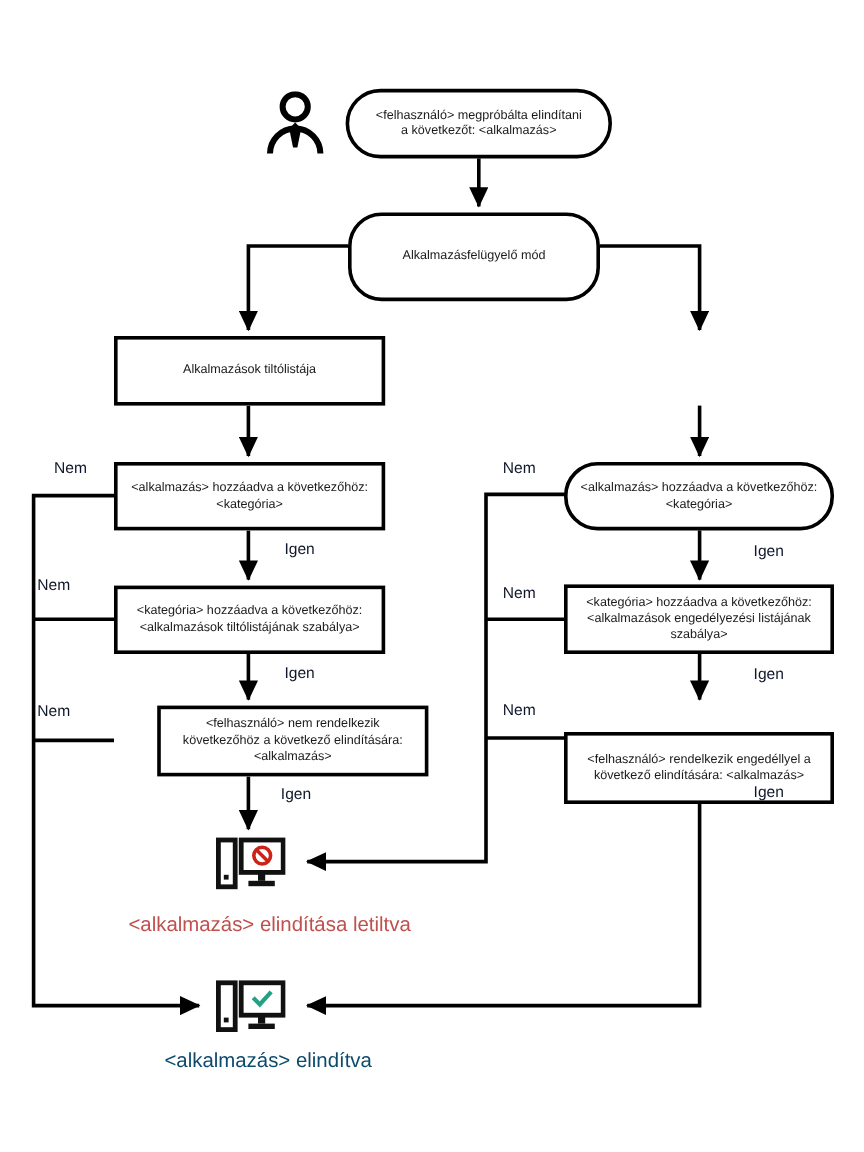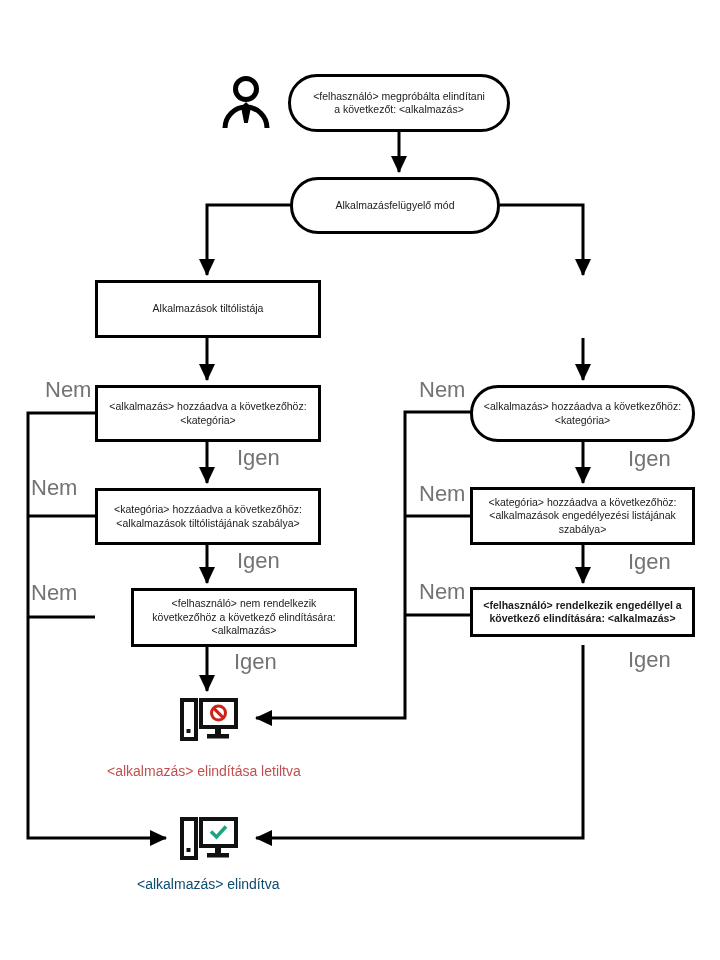--- a/index.html
+++ b/index.html
@@ -6,22 +6,22 @@
   html,body { background:#ffffff; }
   .canvas { position:relative; width:720px; height:960px; background:#fff;
             font-family:"Liberation Sans", sans-serif; overflow:hidden; }
   .wires { position:absolute; left:0; top:0; width:720px; height:960px; }
   .wires path { stroke:#000; stroke-width:3; fill:none; }
   .node { position:absolute; background:#fff; border:3px solid #000;
           display:flex; flex-direction:column; justify-content:center; align-items:center;
           font-size:10.5px; line-height:13.5px; color:#1a1a1a; padding:3px 6px; }
   .stadium { border-radius:29px; }
   .ln { white-space:nowrap; }
-  .lbl { position:absolute; font-size:22px; color:#737373; line-height:20px; }
-  .outcome { position:absolute; font-size:14px; line-height:20px; white-space:nowrap; }
+  .lbl { position:absolute; font-size:13px; color:#0f172a; line-height:20px; }
+  .outcome { position:absolute; font-size:17px; line-height:20px; white-space:nowrap; }
   .icon { position:absolute; }
   .pc-stroke { fill:none; stroke:#111; stroke-width:4; }
   .pc-fill { fill:#111; }
   .sign-blocked { stroke:#cc2217; fill:none; }
   .sign-check { stroke:#23a184; fill:none; }
   .person-stroke { fill:none; stroke:#000; stroke-width:5; }
 </style>
 </head>
 <body>
 
@@ -58,21 +58,21 @@
       <path class="person-stroke" d="M4 52 A21 21 0 0 1 46 52"></path>
       <path d="M25 26 l5 5 -3.2 16 h-3.6 L20 31 z" style="fill:#000"></path>
     </svg>
   </div>
 
   <div class="node stadium" style="left:288px; top:74px; width:222px; height:58px;">
     <div class="ln">&lt;felhasználó&gt; megpróbálta elindítani</div>
     <div class="ln">a következőt: &lt;alkalmazás&gt;</div>
   </div>
 
-  <div class="node stadium" style="left:290px; top:177px; width:210px; height:57px; border-radius:28px;">
+  <div class="node stadium" style="left:290px; top:177px; width:210px; height:74px; border-radius:28px;">
     <div class="ln">Alkalmazásfelügyelő mód</div>
   </div>
 
   <div class="node" style="left:95px; top:280px; width:226px; height:58px;">
     <div class="ln">Alkalmazások tiltólistája</div>
   </div>
 
 
   <div class="node" style="left:95px; top:385px; width:226px; height:57px;">
     <div class="ln">&lt;alkalmazás&gt;  hozzáadva a következőhöz:</div>
@@ -94,21 +94,21 @@
     <div class="ln">&lt;alkalmazások  engedélyezési listájának</div>
     <div class="ln">szabálya&gt;</div>
   </div>
 
   <div class="node" style="left:95px; top:588px; width:226px; height:59px;margin-left:36px;">
     <div class="ln">&lt;felhasználó&gt; nem rendelkezik</div>
     <div class="ln">következőhöz a következő elindítására:</div>
     <div class="ln">&lt;alkalmazás&gt;</div>
   </div>
 
-  <div class="node" style="left:470px; top:587px; width:225px; height:50px;font-weight:bold;">
+  <div class="node" style="left:470px; top:610px; width:225px; height:60px;">
     <div class="ln">&lt;felhasználó&gt; rendelkezik engedéllyel a</div>
     <div class="ln">következő elindítására:  &lt;alkalmazás&gt;</div>
   </div>
 
   <span class="lbl" style="left:45px; top:380px;">Nem</span>
   <span class="lbl" style="left:31px; top:478px;">Nem</span>
   <span class="lbl" style="left:31px; top:583px;">Nem</span>
   <span class="lbl" style="left:419px; top:380px;">Nem</span>
   <span class="lbl" style="left:419px; top:484px;">Nem</span>
   <span class="lbl" style="left:419px; top:582px;">Nem</span>

